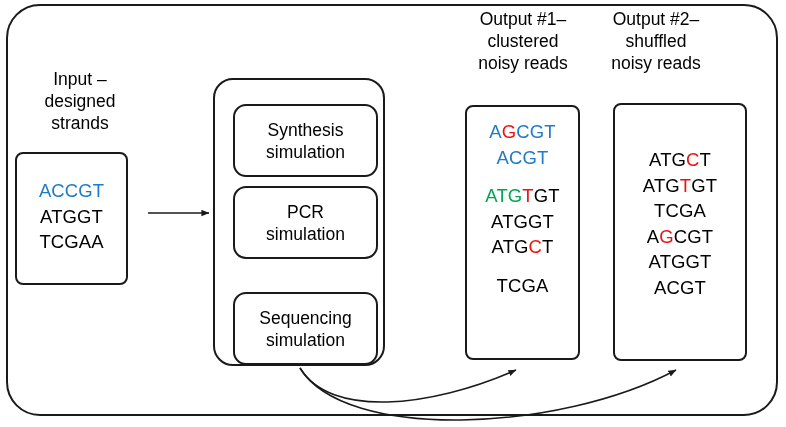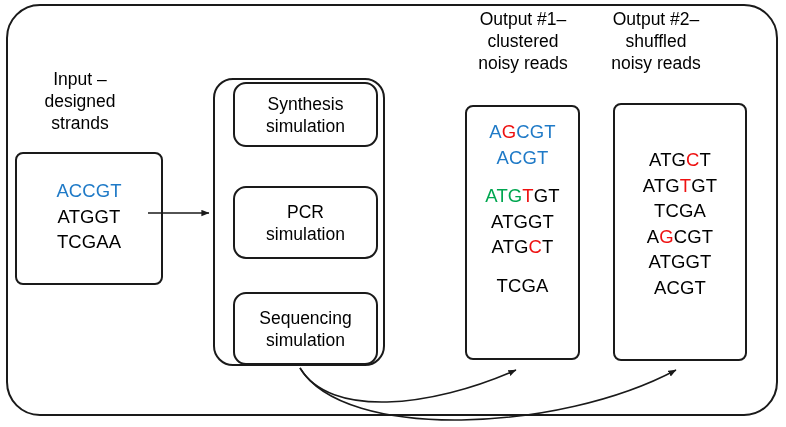--- a/index.html
+++ b/index.html
@@ -100,33 +100,33 @@
 <body>
 
 <div id="canvas">
 
   <div class="outer-frame"></div>
 
   <div class="caption" style="left:14px; top:68px; width:132px;">Input –
 designed
 strands</div>
 
-  <div class="rbox" style="left:15px; top:152px; width:148px; height:133px;">
+  <div class="rbox" style="left:15px; top:152px; width:113px; height:133px;">
     <div class="seq-list" id="input-strands" style="top:24px;">
         <span class="seq-line"><span class="c-blue">ACCGT</span></span>
         <span class="seq-line"><span class="c-black">ATGGT</span></span>
         <span class="seq-line"><span class="c-black">TCGAA</span></span>
       </div>
   </div>
 
 
   <div class="rbox module-outer" style="left:213px; top:78px; width:172px; height:288px;">
   </div>
 
-  <div class="rbox inner-step" style="left:233px; top:82px; width:145px; height:65px;">
+  <div class="rbox inner-step" style="left:233px; top:104px; width:145px; height:73px;">
     <div class="step-label">Synthesis
 simulation</div>
   </div>
 
   <div class="rbox inner-step" style="left:233px; top:186px; width:145px; height:73px;">
     <div class="step-label">PCR
 simulation</div>
   </div>
 
   <div class="rbox inner-step" style="left:233px; top:292px; width:145px; height:73px;">

